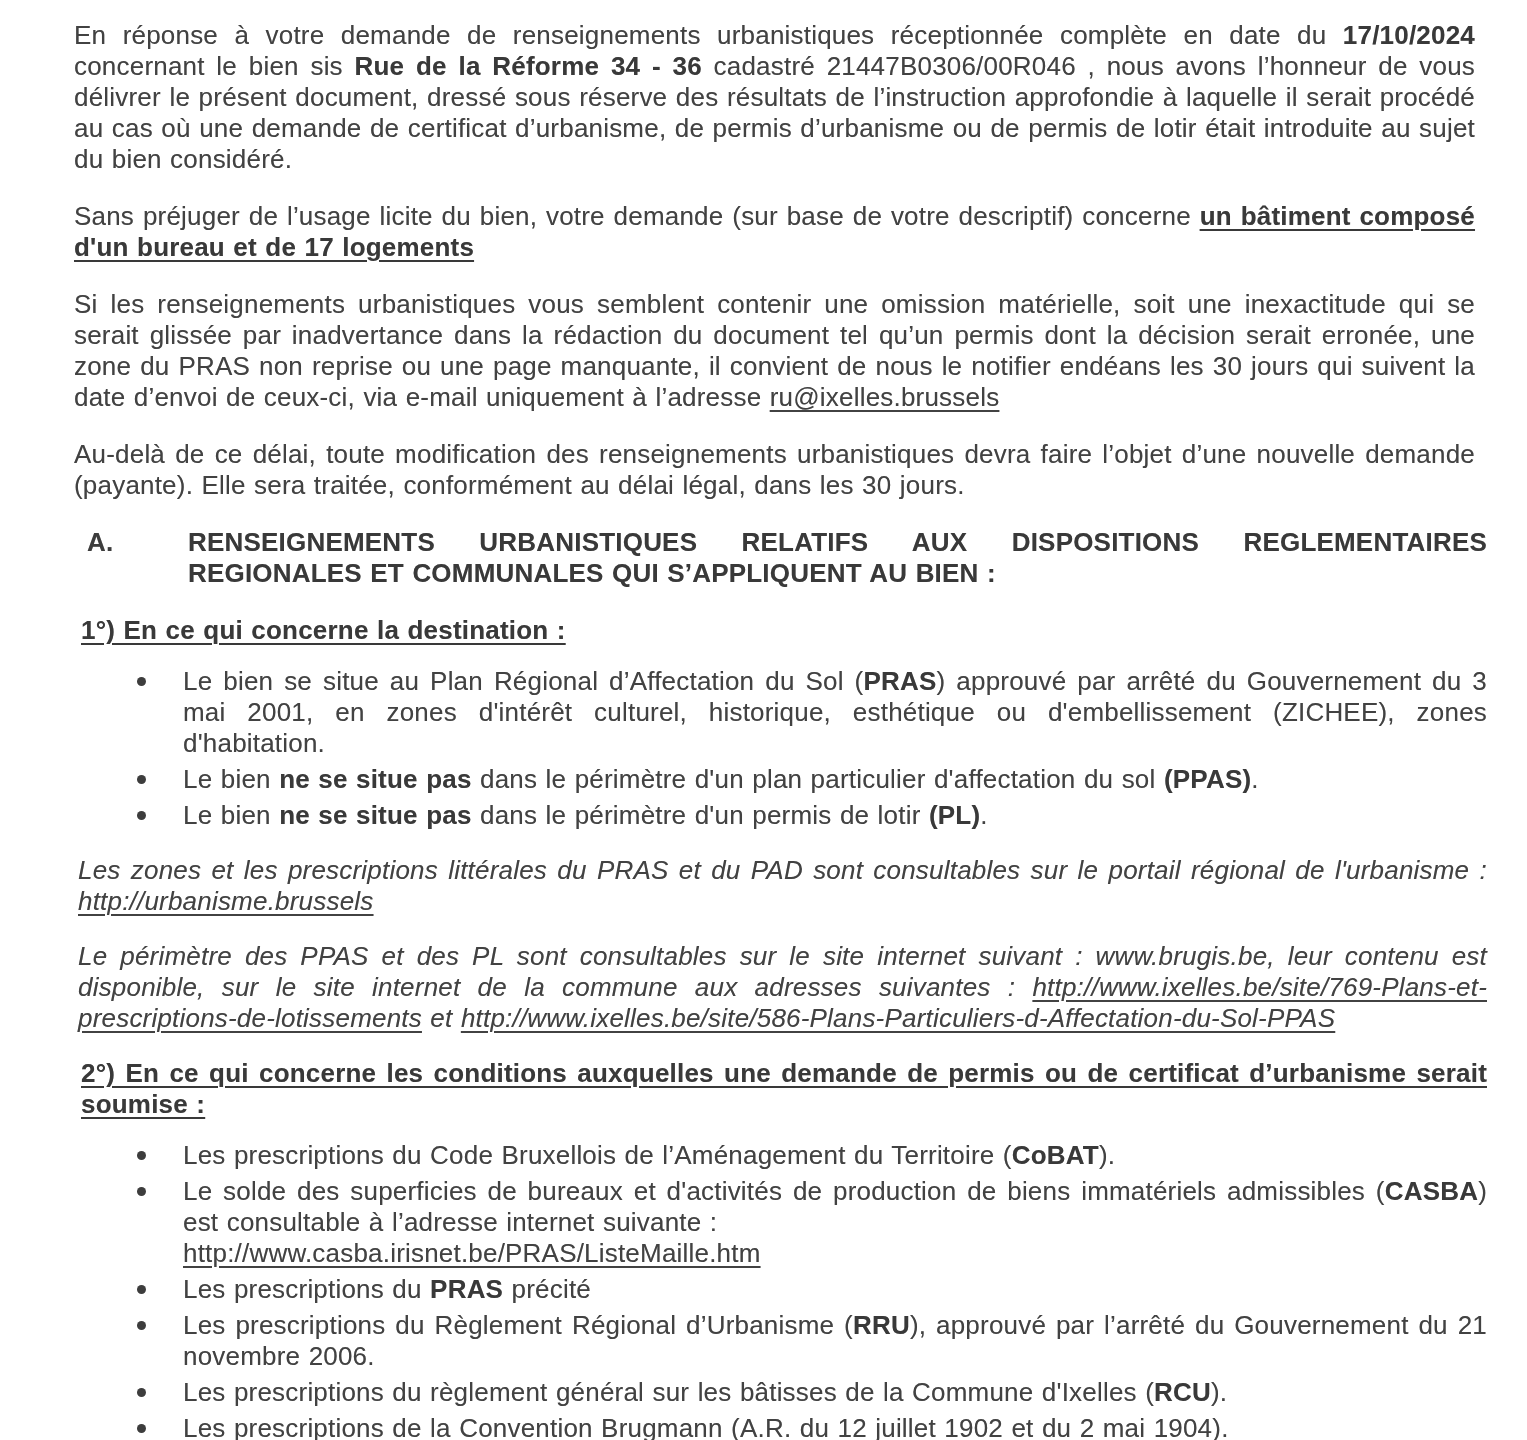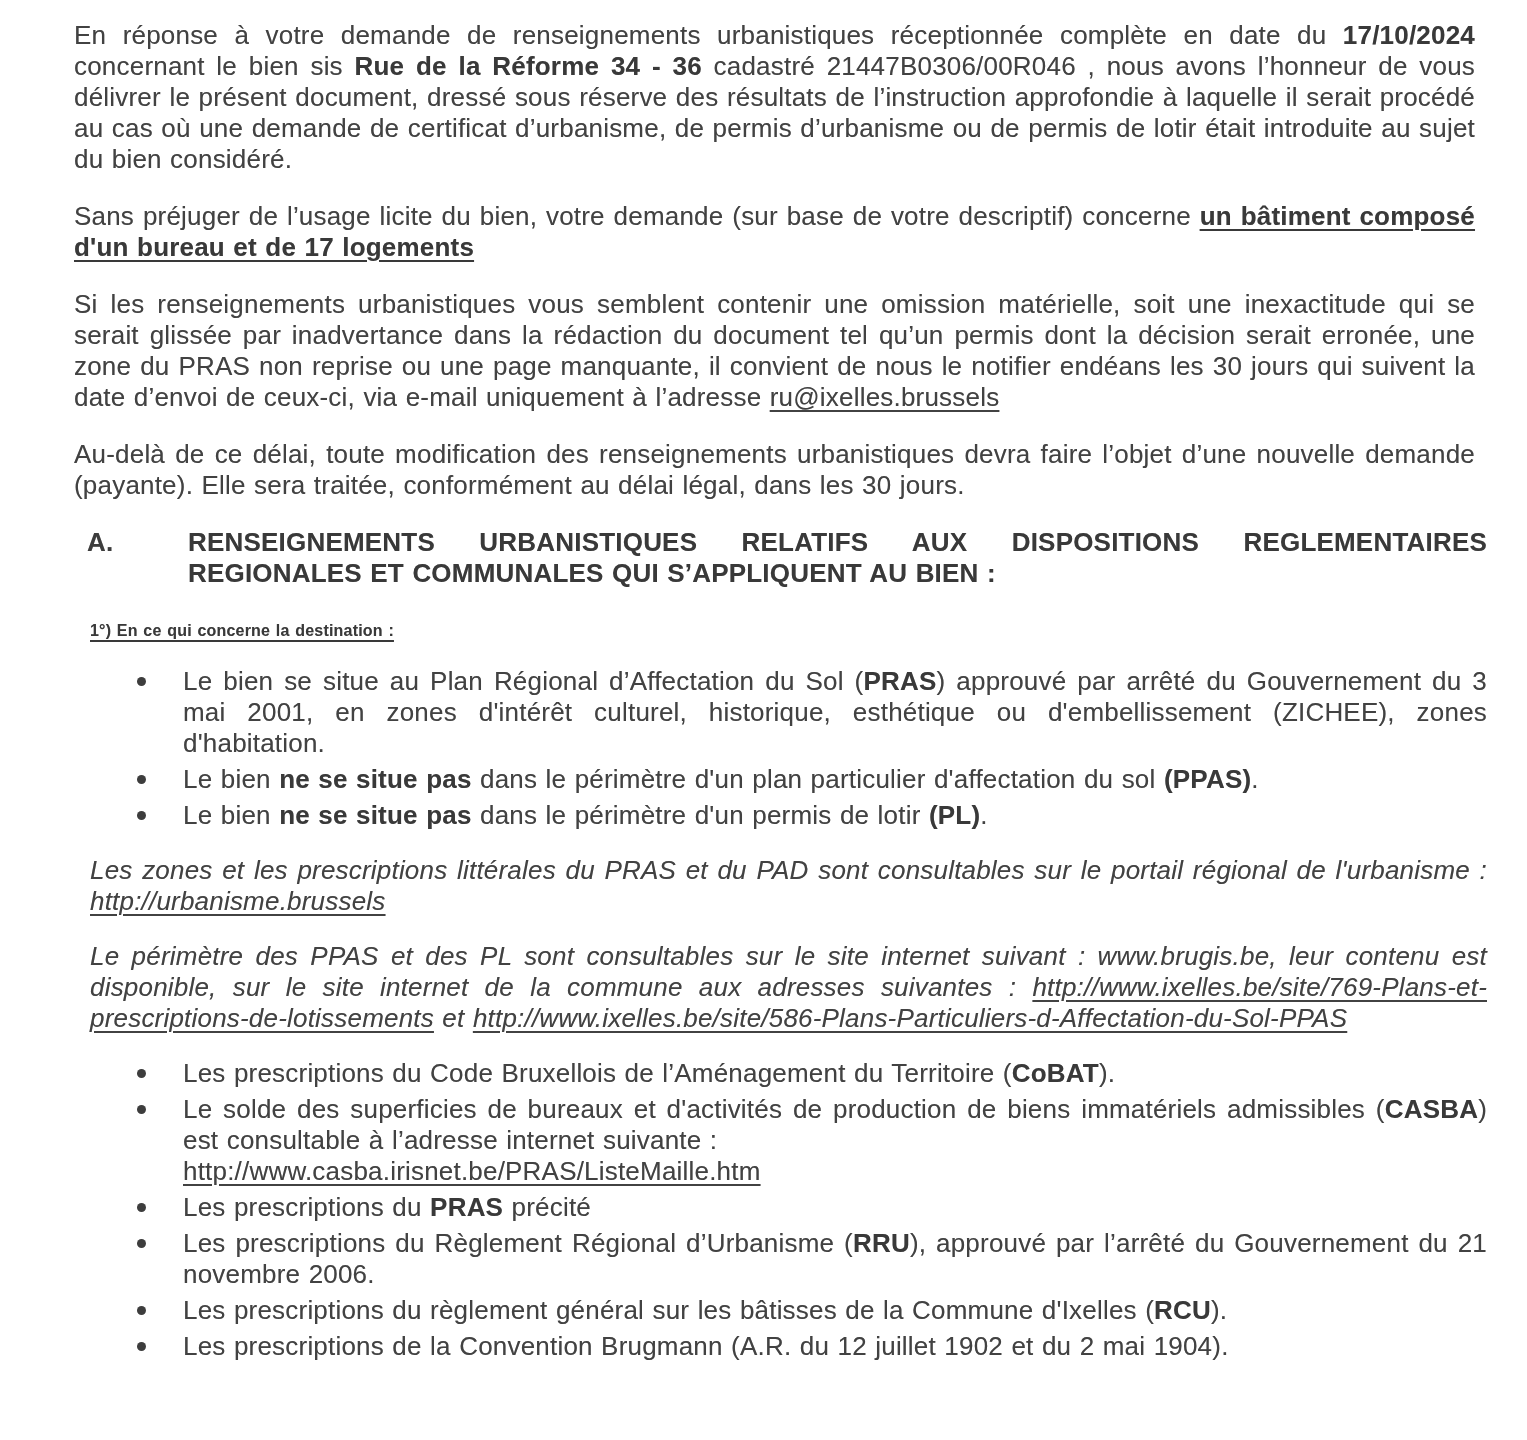--- a/index.html
+++ b/index.html
@@ -22,27 +22,27 @@
     line-height: 31px;
     letter-spacing: 0.2px;
     word-spacing: 1px;
     text-shadow: 0 0 0.6px rgba(70,70,70,0.35);
   }
   .para {
     margin: 0 12px 26px 0;
     text-align: justify;
   }
   .note {
-    margin: 0 0 24px 16px;
+    margin: 0 0 24px 4px;
     text-align: justify;
   }
   .sec-heading {
-    margin: 0 0 20px 16px;
+    margin: 0 0 20px 7px;
     text-align: justify;
-    font-size: 16px;
+    font-size: 26px;
   }
   .heading-a {
     display: flex;
     margin: 0 0 26px 13px;
     font-weight: 700;
     color: #3d3d3d;
   }
   .heading-a-label {
     flex: 0 0 57px;
   }
@@ -103,20 +103,21 @@
   <ul class="doc-list">
       <li><span class="run">Le bien se situe au Plan Régional d’Affectation du Sol (</span><span class="run b">PRAS</span><span class="run">) approuvé par arrêté du Gouvernement du 3 mai 2001, en zones d'intérêt culturel, historique, esthétique ou d'embellissement (ZICHEE), zones d'habitation.</span></li>
       <li><span class="run">Le bien </span><span class="run b">ne se situe pas</span><span class="run"> dans le périmètre d'un plan particulier d'affectation du sol </span><span class="run b">(PPAS)</span><span class="run">.</span></li>
       <li><span class="run">Le bien </span><span class="run b">ne se situe pas</span><span class="run"> dans le périmètre d'un permis de lotir </span><span class="run b">(PL)</span><span class="run">.</span></li>
     </ul>
 
   <p class="note"><span class="run i">Les zones et les prescriptions littérales du PRAS et du PAD sont consultables sur le portail régional de l'urbanisme : </span><span class="run i u link">http://urbanisme.brussels</span></p>
 
   <p class="note"><span class="run i">Le périmètre des PPAS et des PL sont consultables sur le site internet suivant : www.brugis.be, leur contenu est disponible, sur le site internet de la commune aux adresses suivantes : </span><span class="run i u link">http://www.ixelles.be/site/769-Plans-et-prescriptions-de-lotissements</span><span class="run i"> et </span><span class="run i u link">http://www.ixelles.be/site/586-Plans-Particuliers-d-Affectation-du-Sol-PPAS</span></p>
 
+  <p class="sec-heading"><span class="run b u">2°) En ce qui concerne les conditions auxquelles une demande de permis ou de certificat d’urbanisme serait soumise :</span></p>
 
   <ul class="doc-list">
       <li><span class="run">Les prescriptions du Code Bruxellois de l’Aménagement du Territoire (</span><span class="run b">CoBAT</span><span class="run">).</span></li>
       <li><span class="run">Le solde des superficies de bureaux et d'activités de production de biens immatériels admissibles (</span><span class="run b">CASBA</span><span class="run">) est consultable à l’adresse internet suivante :</span><br><span class="run u link">http://www.casba.irisnet.be/PRAS/ListeMaille.htm</span></li>
       <li><span class="run">Les prescriptions du </span><span class="run b">PRAS</span><span class="run"> précité</span></li>
       <li><span class="run">Les prescriptions du Règlement Régional d’Urbanisme (</span><span class="run b">RRU</span><span class="run">), approuvé par l’arrêté du Gouvernement du 21 novembre 2006.</span></li>
       <li><span class="run">Les prescriptions du règlement général sur les bâtisses de la Commune d'Ixelles (</span><span class="run b">RCU</span><span class="run">).</span></li>
       <li><span class="run">Les prescriptions de la Convention Brugmann (A.R. du 12 juillet 1902 et du 2 mai 1904).</span></li>
     </ul>
 

